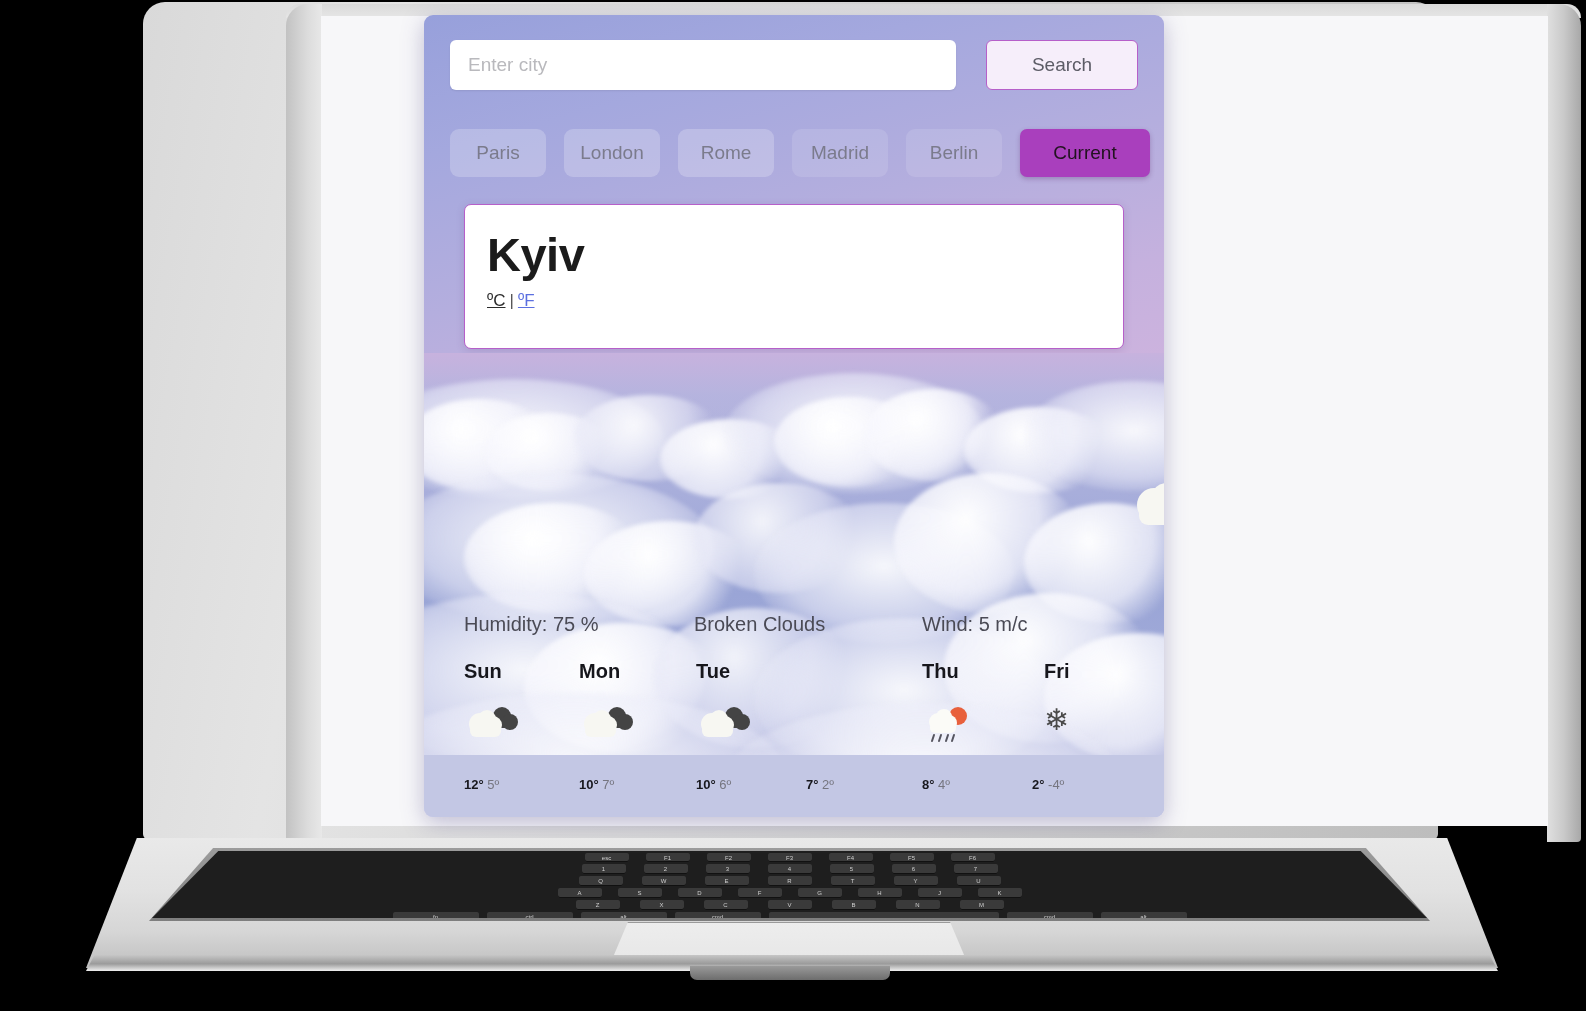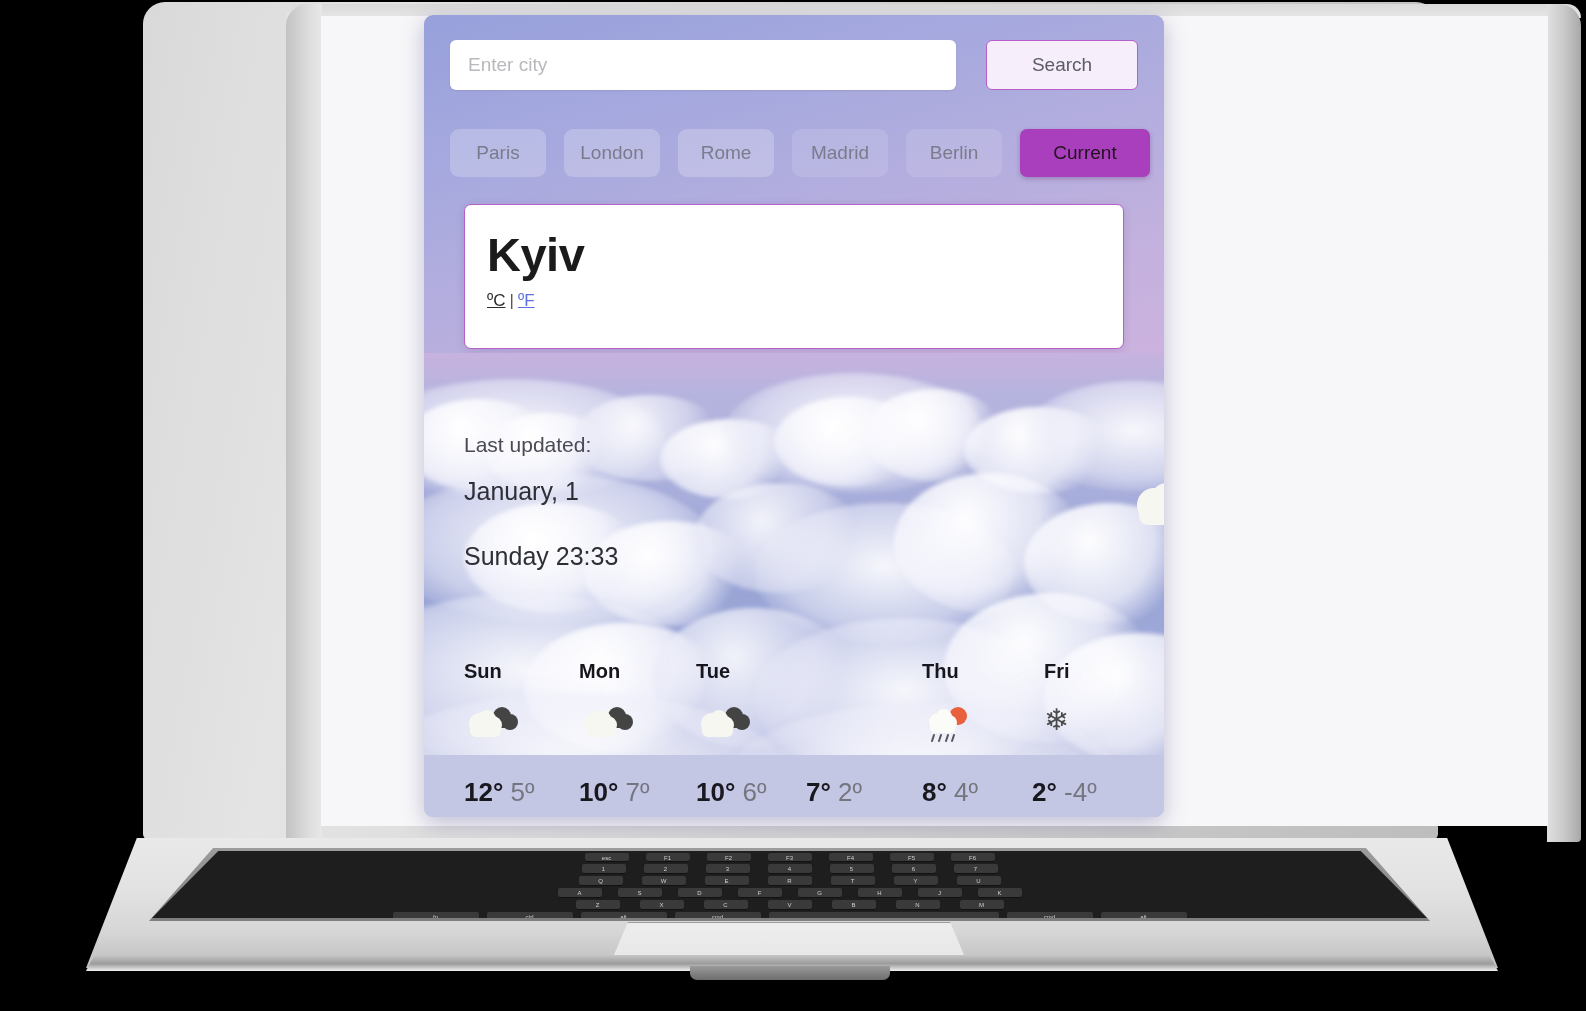--- a/index.html
+++ b/index.html
@@ -222,21 +222,21 @@
   .st-wind { left:498px; }
 
   
   .forecast {
     position:absolute; left:0; top:645px; width:740px; height:157px;
   }
   .fc-col { position:absolute; top:0; width:112px; text-align:left; }
   .fc-day { font-size:20px; font-weight:bold; color:#16161c; }
   .fc-icon { margin-top:22px; height:40px; }
   .fc-temps {
-    position:absolute; top:117px; font-size:26px; white-space:nowrap;
+    position:absolute; top:117px; font-size:13px; white-space:nowrap;
   }
   .fc-hi { font-weight:bold; color:#18181e; }
   .fc-lo { color:#75757f; }
 
   .snowflake { font-size:30px; color:#4a4a4a; line-height:1; }
 </style>
 </head>
 <body>
 
 <div id="stage">
@@ -299,39 +299,39 @@
       <div class="cl hz" style="left:330px;  top:265px; width:300px; height:160px;"></div>
       <div class="cl" style="left:520px;  top:240px; width:210px; height:150px;"></div>
       <div class="cl" style="left:620px;  top:280px; width:190px; height:130px;"></div>
 
       <div class="cl hz" style="left:-60px;  top:340px; width:420px; height:160px;"></div>
       <div class="cl hz" style="left:300px;  top:350px; width:400px; height:160px;"></div>
 
       <div class="footer-band"></div>
     </div>
 
-    <div class="info">
-      <div class="lbl">Last updated:</div>
-      <div class="d1">January, 1</div>
-      <div class="d2">Sunday 23:33</div>
-    </div>
 
     <div class="main-icon">
       <svg width="96" height="62" viewBox="0 0 96 62">
         <circle cx="66" cy="18" r="15" fill="#444"></circle>
         <circle cx="80" cy="27" r="13" fill="#444"></circle>
         <circle cx="58" cy="30" r="14" fill="#444"></circle>
         <rect x="56" y="28" width="30" height="14" fill="#444"></rect>
         <circle cx="28" cy="30" r="17" fill="#f7f7f2"></circle>
         <circle cx="50" cy="32" r="14" fill="#f7f7f2"></circle>
         <circle cx="40" cy="22" r="14" fill="#f7f7f2"></circle>
         <rect x="13" y="30" width="50" height="20" rx="9" fill="#f7f7f2"></rect>
       </svg>
     </div>
 
+    <div class="stats">
+      <span class="st-hum">Humidity: 75 %</span>
+      <span class="st-desc">Broken Clouds</span>
+      <span class="st-wind">Wind: 5 m/c</span>
+    </div>
 
     <div class="forecast">
 
       <div class="fc-col" style="left:40px;">
         <div class="fc-day">Sun</div>
         <div class="fc-icon">
           <svg width="56" height="38" viewBox="0 0 56 38">
             <circle cx="38" cy="11" r="9" fill="#444"></circle>
               <circle cx="46" cy="17" r="8" fill="#444"></circle>
             <rect x="33" y="13" width="17" height="10" fill="#444"></rect>

